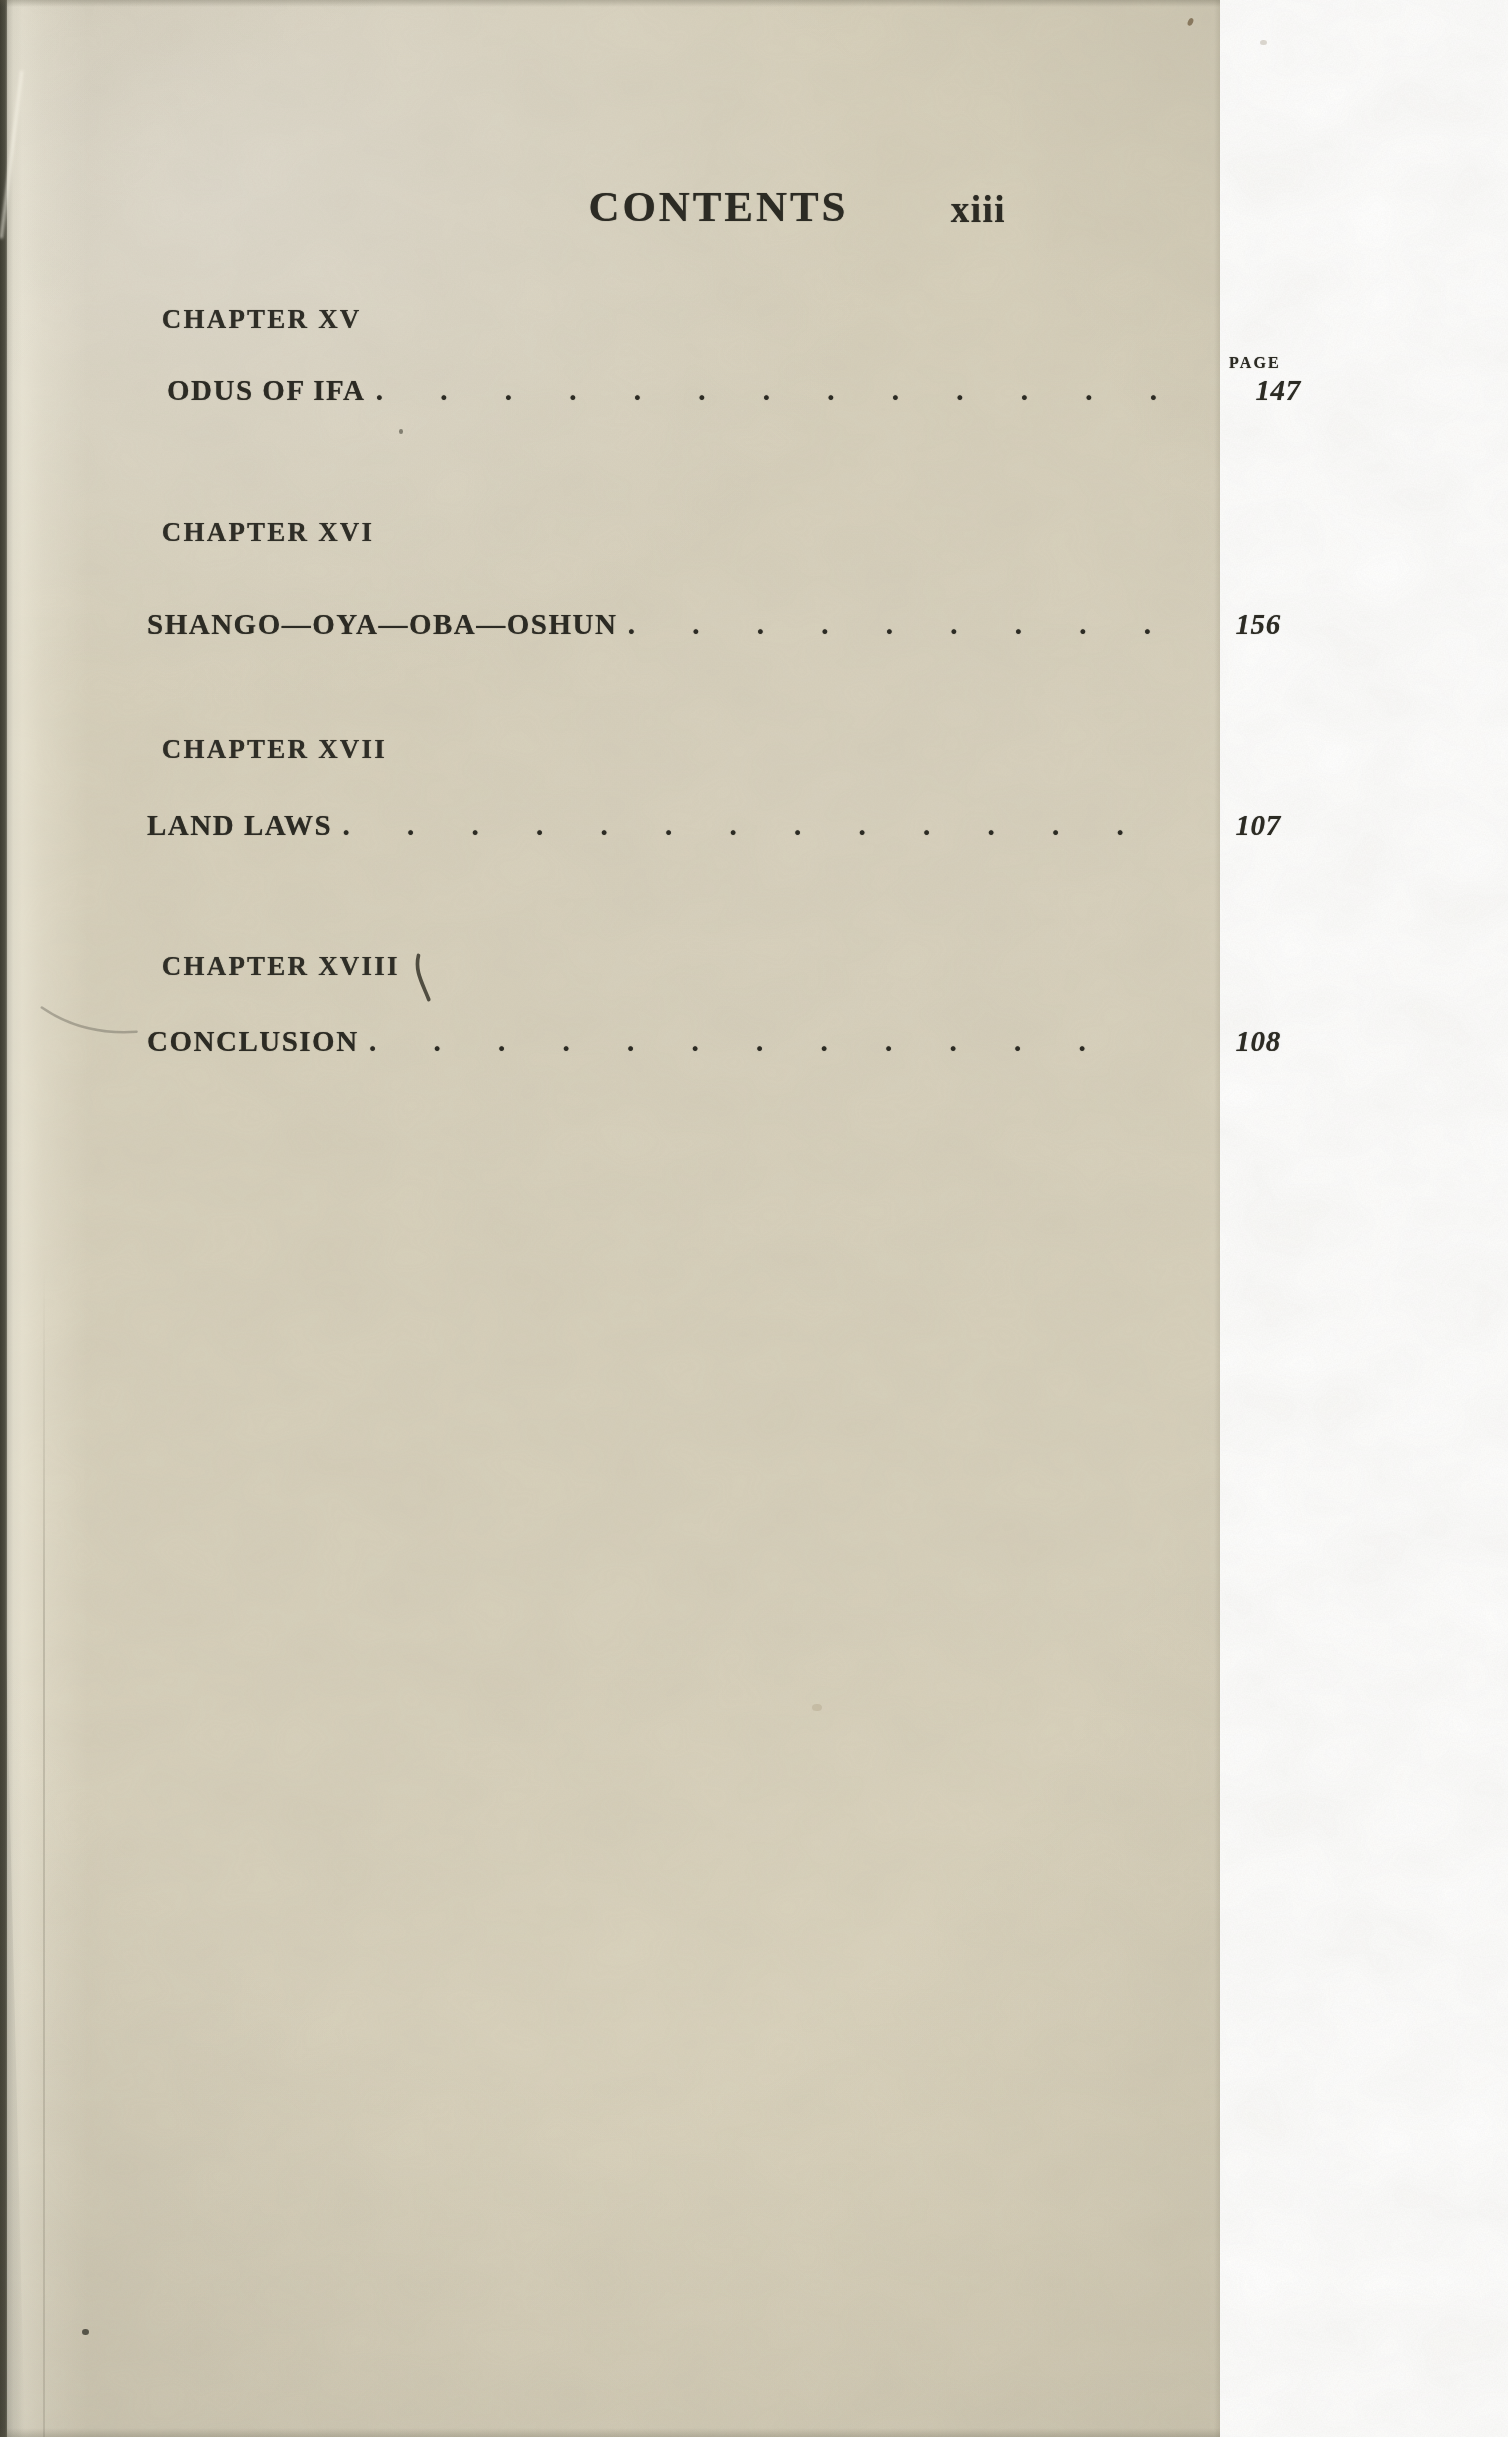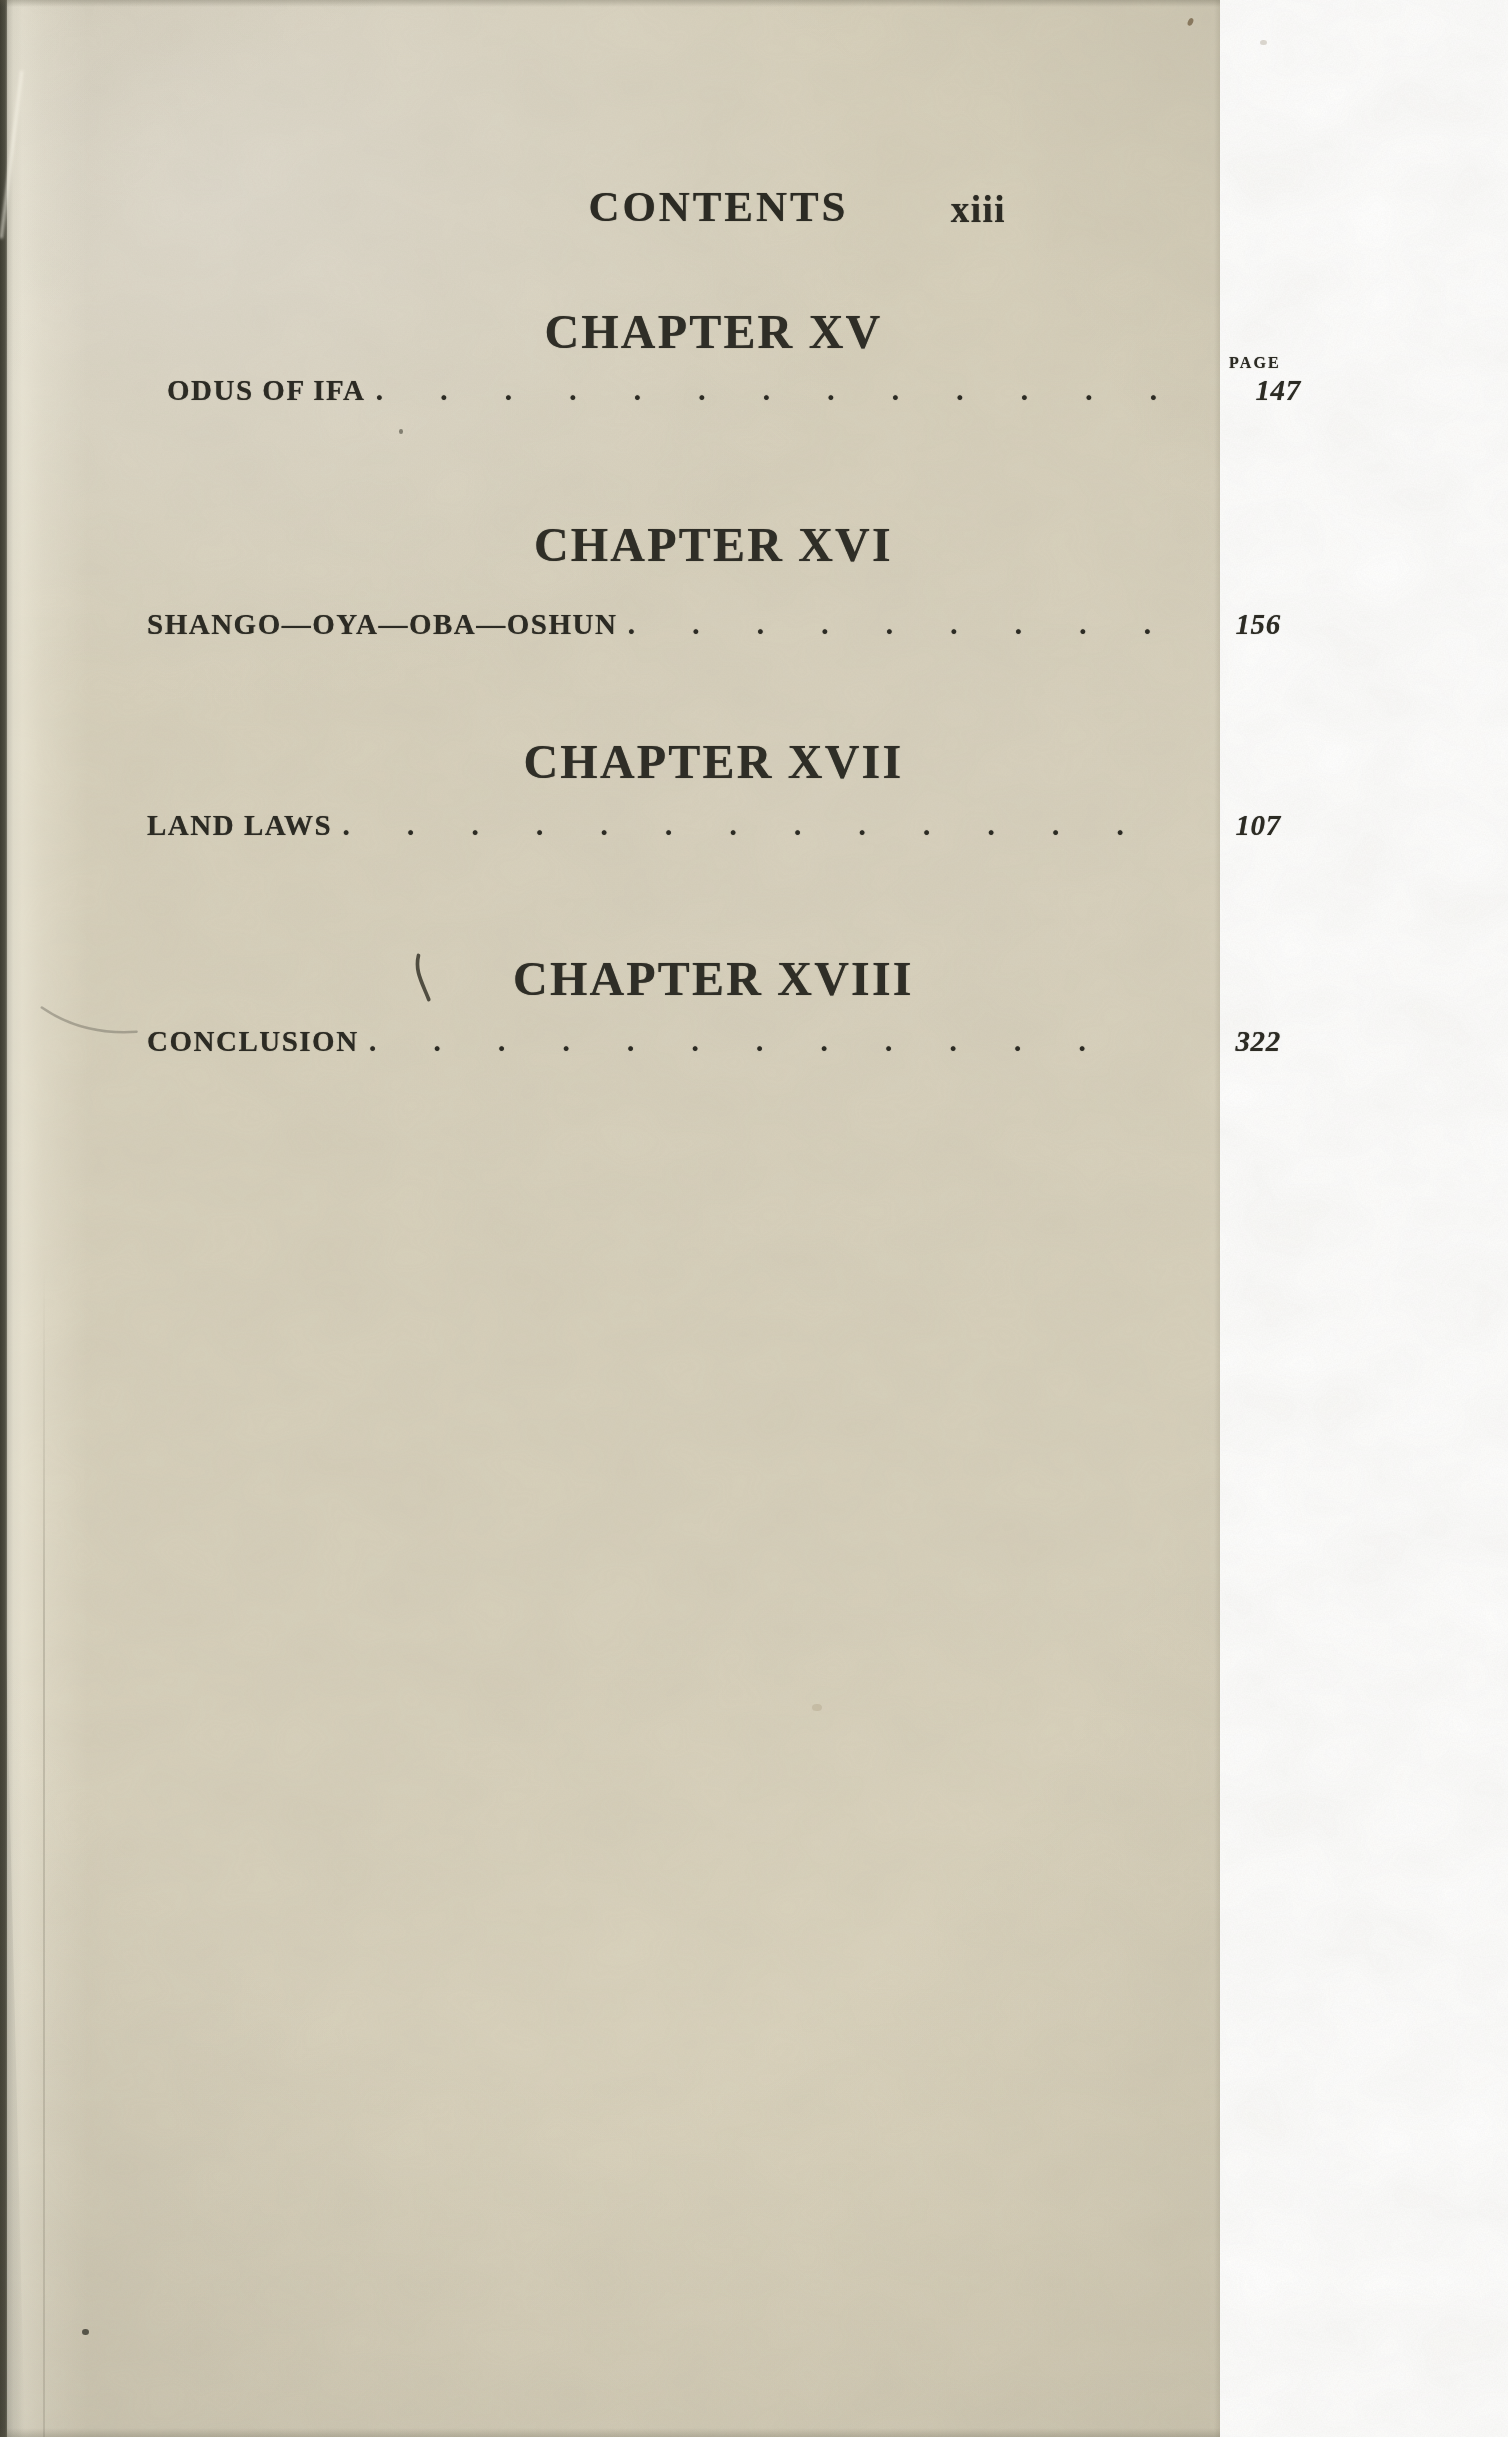--- a/index.html
+++ b/index.html
@@ -68,23 +68,23 @@
   .contents-title {
     top: 182px; left: 147px; width: 1134px;
     text-align: center; text-indent: 8.8px;
     font-size: 43px; font-weight: bold; letter-spacing: 2.9px;
   }
   .folio {
     top: 189px; right: 214px;
     font-size: 37px; font-weight: bold; letter-spacing: 1.5px;
   }
   .chapter-heading {
-    left: 142px; width: 1134px;
-    text-align: center; text-indent: 8.8px;
-    font-size: 48px; font-weight: bold; letter-spacing: 2.2px;
+    left: 153px; width: 1134px;
+    text-indent: 8.8px;
+    font-size: 27px; font-weight: bold; letter-spacing: 2.2px;
     color: #2f2e27;
   }
   .h-xv    { top: 304px; }
   .h-xvi   { top: 517px; }
   .h-xvii  { top: 734px; }
   .h-xviii { top: 951px; }
   .page-label {
     top: 354px; left: 147px; width: 1134px;
     text-align: right;
     font-size: 16px; font-weight: bold; letter-spacing: 2.2px;
@@ -165,21 +165,21 @@
   <div class="txt entry e-2">
     <span class="entry-title">LAND LAWS</span>
     <span class="leader">. . . . . . . . . . . . .</span>
     <span class="entry-page">107</span>
   </div>
 
   <div class="txt chapter-heading h-xviii">CHAPTER XVIII</div>
   <div class="txt entry e-3">
     <span class="entry-title">CONCLUSION</span>
     <span class="leader">. . . . . . . . . . . .</span>
-    <span class="entry-page">322</span>
+    <span class="entry-page">108</span>
   </div>
 
   <svg class="marks" xmlns="http://www.w3.org/2000/svg" viewBox="0 0 2054 3320" width="1508" height="2438">
     <path d="M 570 1301 C 565 1322, 574 1336, 584 1361" fill="none" stroke="#38362c" stroke-width="5" stroke-linecap="round" opacity="0.85"></path>
     <path d="M 57 1372 Q 112 1410, 186 1405" fill="none" stroke="#4c4a41" stroke-width="3.5" stroke-linecap="round" opacity="0.35"></path>
   </svg>
   <div class="speck speck-top"></div>
   <div class="speck speck-top2"></div>
   <div class="speck speck-entry1"></div>
   <div class="speck speck-mid"></div>

